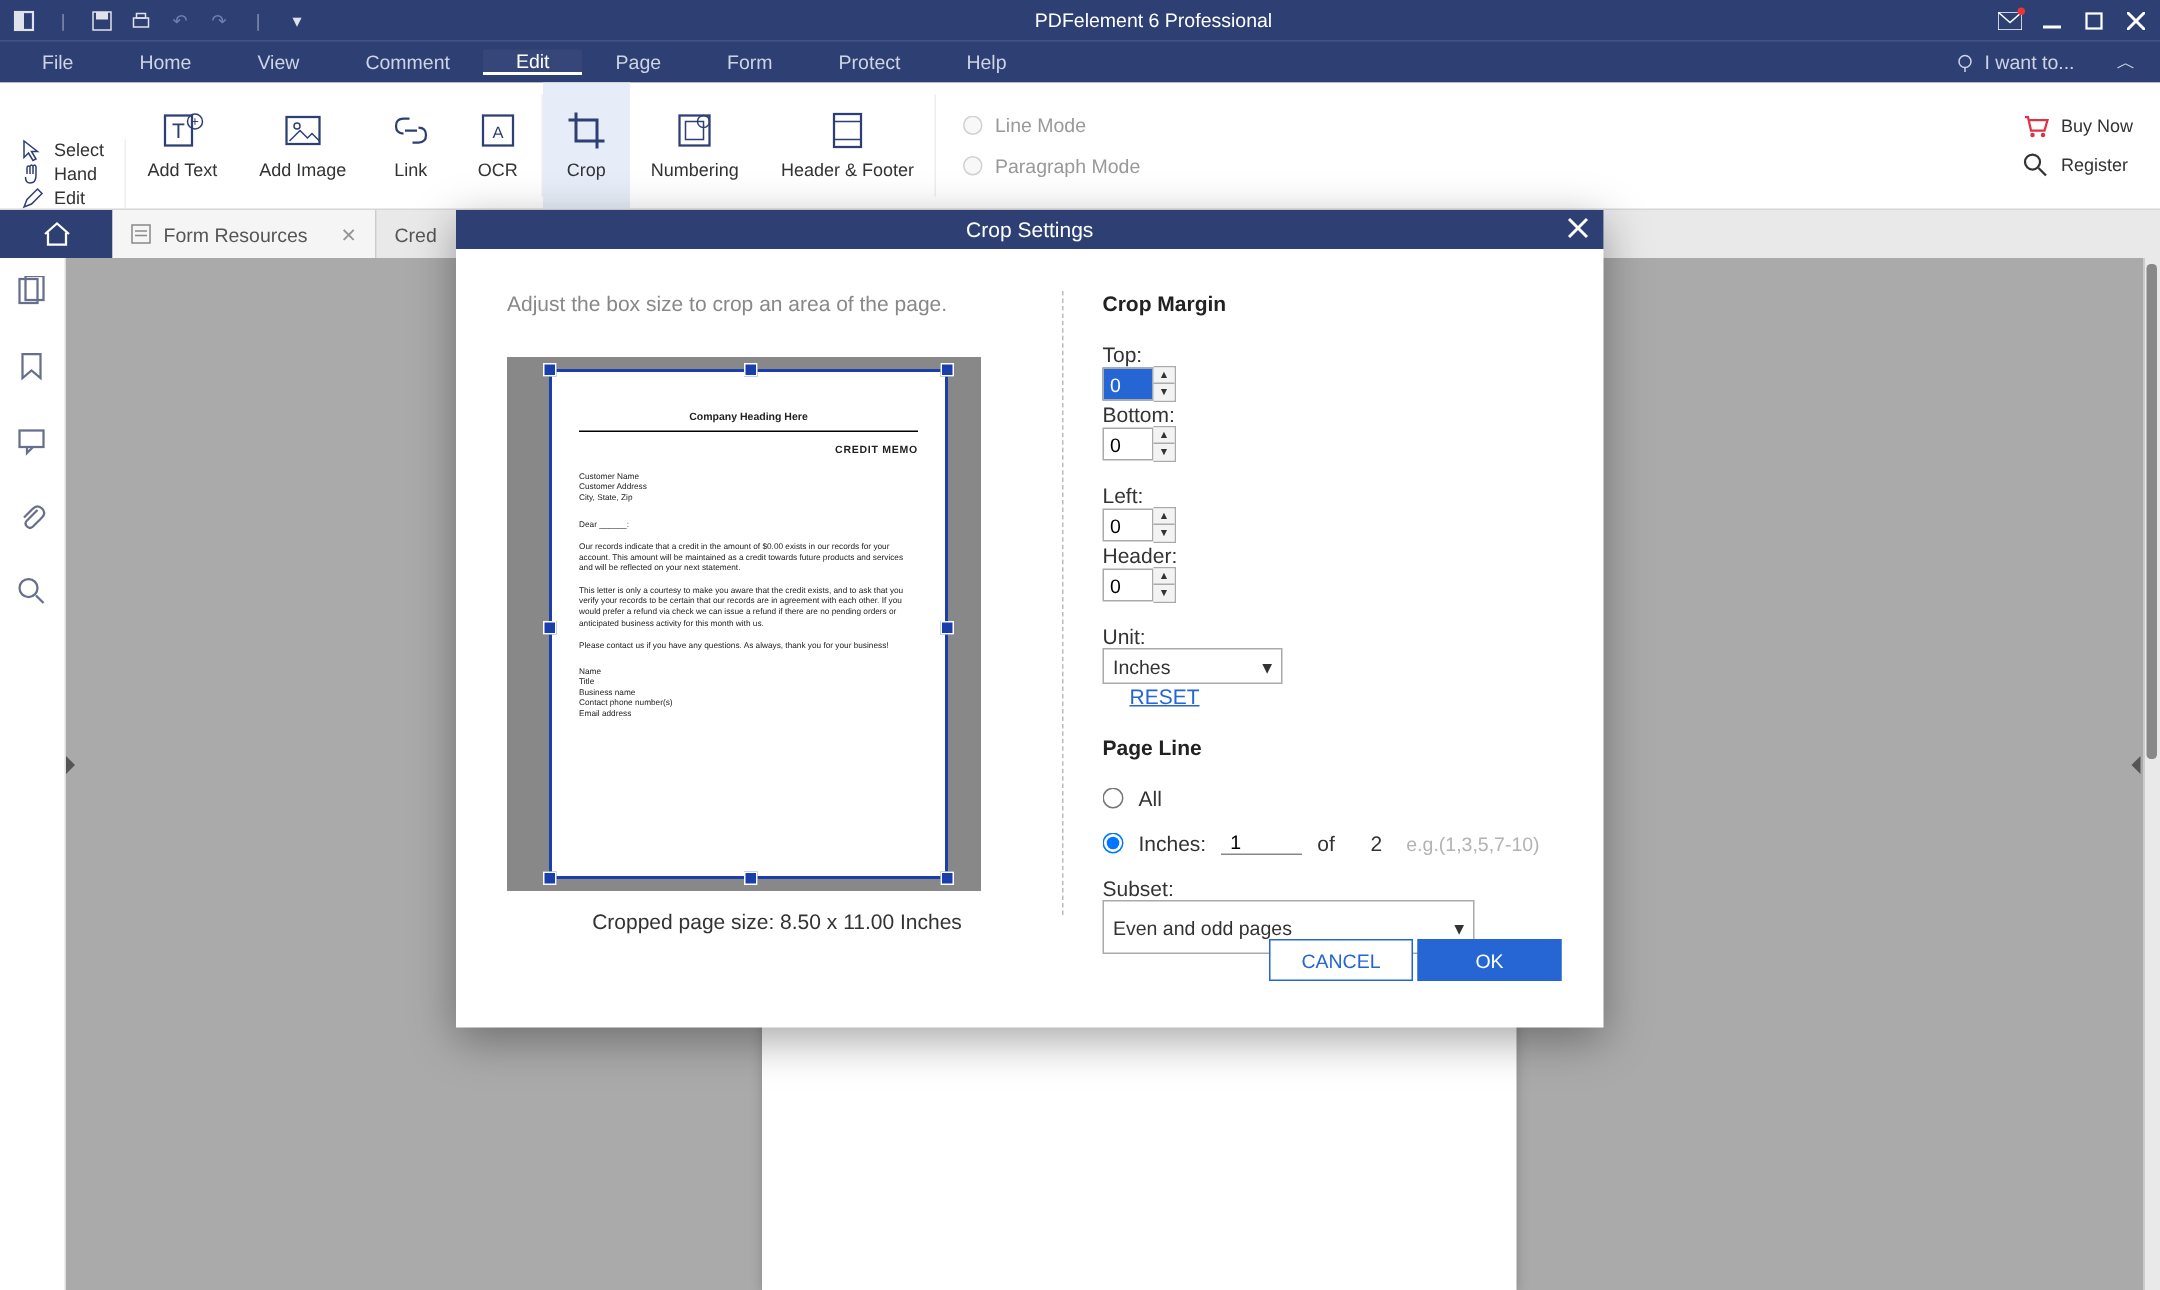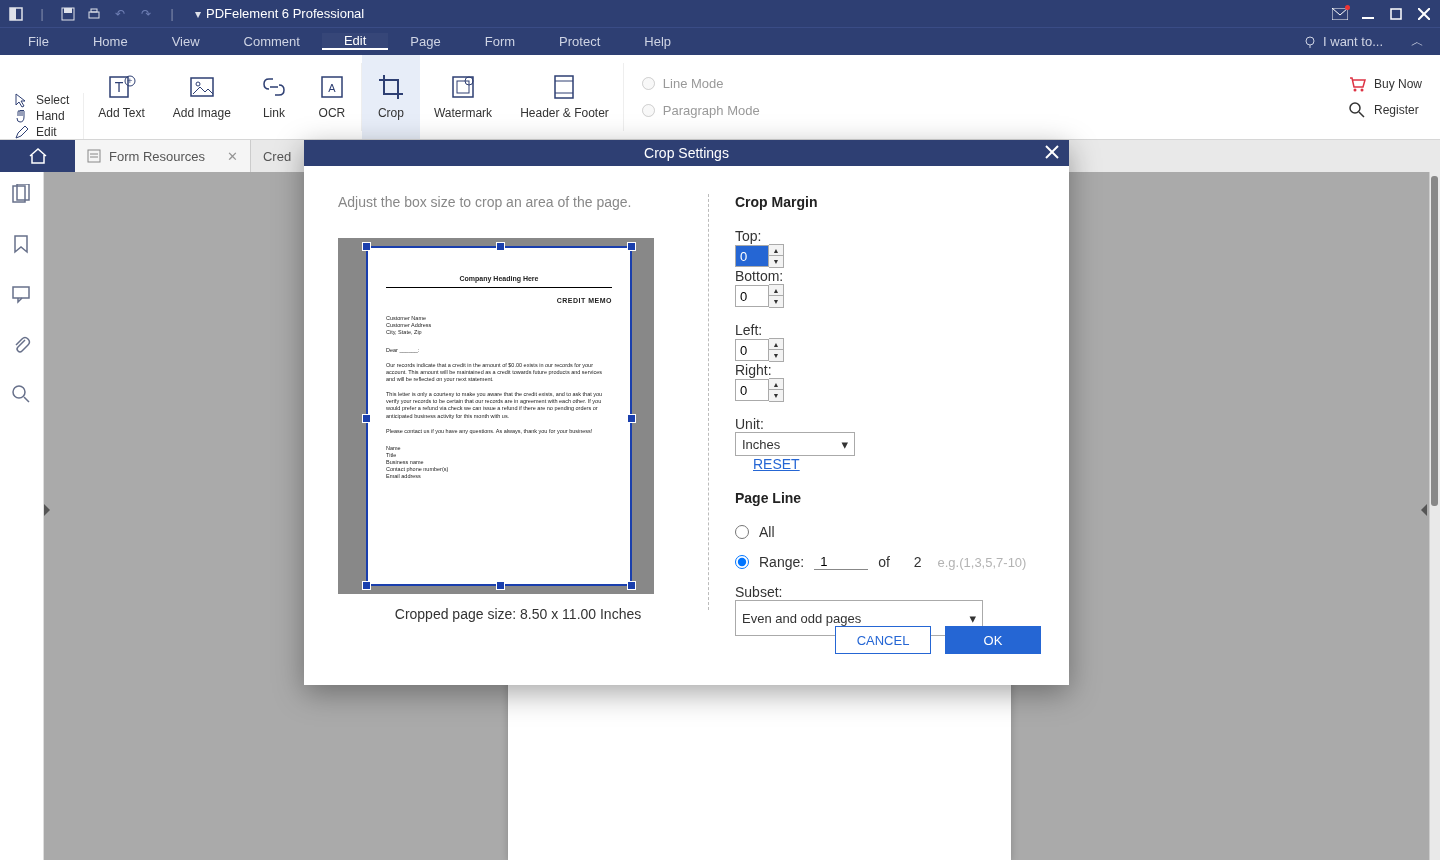--- a/index.html
+++ b/index.html
@@ -1,21 +1,21 @@
 <!DOCTYPE html>
 <html><head>
 <meta charset="utf-8">
 <style>
 * { box-sizing: border-box; margin: 0; padding: 0; font-family: "Segoe UI", Arial, sans-serif; }
 body { width: 1440px; height: 860px; overflow: hidden; background: #aaa; position: relative; }
 
 .titlebar { height: 27px; background: #2E3F73; display: flex; align-items: center; color: #fff; font-size: 12px; }
 .titlebar .left-icons { display: flex; align-items: center; gap: 10px; padding-left: 8px; }
 .titlebar .left-icons .ic { width: 16px; height: 16px; display: flex; align-items: center; justify-content: center; opacity: 0.85; }
-.titlebar .app-title { flex: 1; font-size: 13px; }
+.titlebar .app-title { flex: 1; text-align: center; font-size: 13px; }
 .titlebar .right-icons { display: flex; align-items: center; gap: 12px; padding-right: 8px; }
 .titlebar .right-icons .ic { width: 16px; height: 16px; display: flex; align-items: center; justify-content: center; }
 .dotred { width: 5px; height: 5px; background: #e33; border-radius: 50%; position: absolute; top: -1px; right: -2px; }
 
 .menubar { height: 28px; background: #2E3F73; display: flex; align-items: center; color: #cfd4e4; font-size: 13px; padding: 0 6px; border-top: 1px solid #3a4c86; }
 .menubar .menu { padding: 0 22px; cursor: pointer; }
 .menubar .menu.active { color: #fff; border-bottom: 2px solid #fff; font-weight: 500; background: rgba(255,255,255,0.04); }
 .menubar .spacer { flex: 1; }
 .menubar .iwant { display: flex; align-items: center; gap: 6px; color: #cfd4e4; padding: 0 18px; }
 .menubar .chev { padding: 0 10px; color: #cfd4e4; }
@@ -86,21 +86,21 @@
 .spin .btns { display: flex; flex-direction: column; border: 1px solid #aaa; border-left: none; }
 .spin .btns .b { width: 14px; height: 11px; font-size: 7px; display:flex; align-items:center; justify-content:center; background:#f3f3f3; cursor:pointer; }
 .spin .btns .b:first-child { border-bottom: 1px solid #aaa; }
 .sel1 { height: 24px; border: 1px solid #aaa; width: 120px; padding: 0 6px; font-size: 13px; background: #fff; display:flex; align-items:center; justify-content:space-between; cursor:pointer;}
 .sel2 { height: 24px; border: 1px solid #aaa; width: 248px; padding: 17px 6px; font-size: 13px; background: #fff; display:flex; align-items:center; justify-content:space-between; cursor:pointer;}
 .reset { color: #2566d4; text-decoration: underline; margin-left: 18px; cursor:pointer; }
 .radiorow { display: flex; align-items: center; gap: 10px; margin-bottom: 14px; }
 .radiorow input[type=radio] { width: 14px; height: 14px; }
 .rangein { width: 54px; border: none; border-bottom: 1px solid #888; text-align: left; padding-left: 6px; font-size: 13px; }
 .hint { color: #b3b3b3; font-size: 13px; margin-left: 6px; }
-.dfoot { display: flex; justify-content: flex-end; gap: 14px; padding: 0 28px 20px; }
+.dfoot { display: flex; justify-content: flex-end; gap: 3px; padding: 0 28px 20px; }
 .btn { width: 96px; height: 28px; font-size: 13px; border: 1px solid #2566d4; cursor: pointer; display:flex; align-items:center; justify-content:center;}
 .btn.cancel { background: #fff; color: #2566d4; }
 .btn.ok { background: #2566d4; color: #fff; border-color:#2566d4; }
 
 svg { display: block; }
 </style>
 </head>
 <body>
 
 <div class="titlebar">
@@ -255,21 +255,21 @@
       <span class="lbl">Crop</span>
     </div>
   <div class="bgroup">
       <span class="bigic">
         <svg width="28" height="28">
           <rect x="4" y="4" width="20" height="20" fill="none" stroke="#2E3F73" stroke-width="1.5"></rect>
           <rect x="8" y="8" width="12" height="12" fill="none" stroke="#2E3F73"></rect>
           <circle cx="20" cy="8" r="4" fill="none" stroke="#2E3F73"></circle>
         </svg>
       </span>
-      <span class="lbl">Watermark</span>
+      <span class="lbl">Numbering</span>
     </div>
   <div class="bgroup">
       <span class="bigic">
         <svg width="28" height="28">
           <rect x="5" y="3" width="18" height="22" fill="none" stroke="#2E3F73" stroke-width="1.5"></rect>
           <line x1="5" y1="8" x2="23" y2="8" stroke="#2E3F73"></line>
           <line x1="5" y1="20" x2="23" y2="20" stroke="#2E3F73"></line>
         </svg>
       </span>
       <span class="lbl">Header &amp; Footer</span>
@@ -435,21 +435,21 @@
       <div class="rowf">
         <span class="lab">Left:</span>
         <span class="spin">
             <input value="0" style="">
             <span class="btns">
               <span class="b">▲</span>
               <span class="b">▼</span>
             </span>
           </span>
         <span class="gap1"></span>
-        <span class="lab2">Right:</span>
+        <span class="lab2">Header:</span>
         <span class="spin">
             <input value="0" style="">
             <span class="btns">
               <span class="b">▲</span>
               <span class="b">▼</span>
             </span>
           </span>
       </div>
       <div class="rowf">
         <span class="lab">Unit:</span>
@@ -459,21 +459,21 @@
           </span>
         <span class="reset">RESET</span>
       </div>
       <div class="sect" style="margin-top:18px">Page Line</div>
       <div class="radiorow">
         <input type="radio" name="pr" style="">
         <span>All</span>
       </div>
       <div class="radiorow">
         <input type="radio" name="pr" checked="" style="">
-        <span>Range:</span>
+        <span>Inches:</span>
         <input class="rangein" value="1" style="">
         <span>of</span>&nbsp;
         <span>2</span>
         <span class="hint">e.g.(1,3,5,7-10)</span>
       </div>
       <div class="rowf">
         <span class="lab" style="width:56px">Subset:</span>
         <span class="sel2">
             <span>Even and odd pages</span>
             <span>▾</span>

